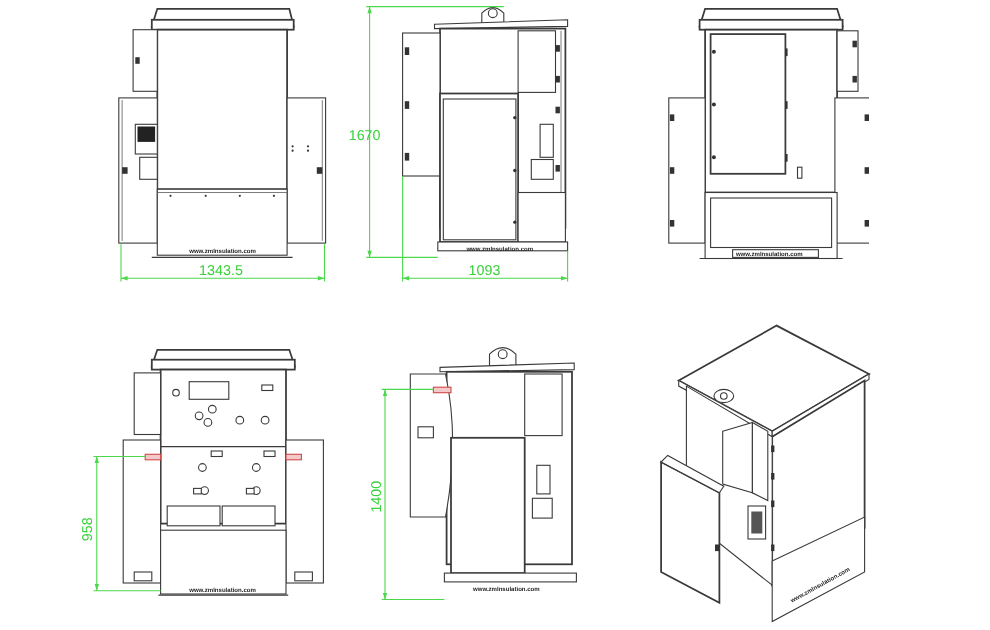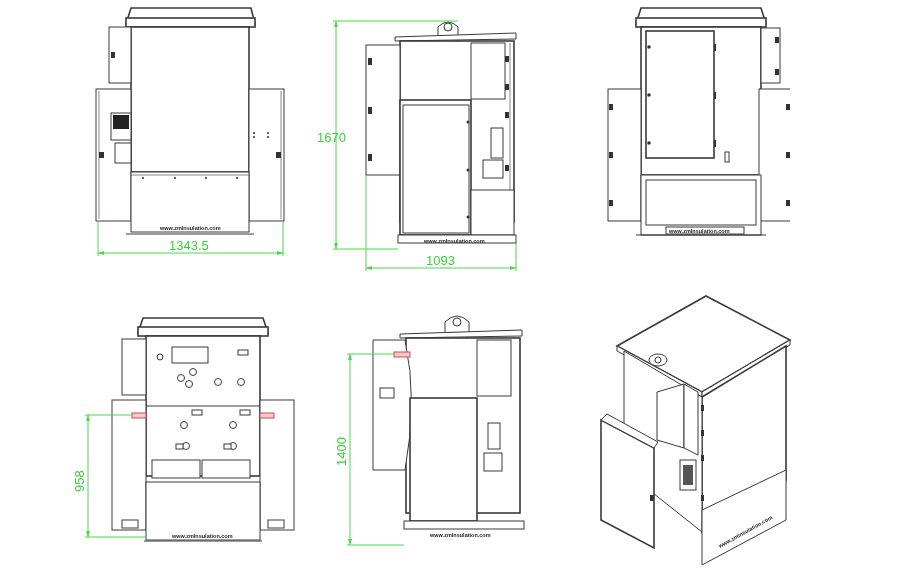--- a/index.html
+++ b/index.html
@@ -11,21 +11,21 @@
   .thin{stroke:#555;stroke-width:0.7;fill:none;}
   .dot{fill:#333;}
   .dim{stroke:#4bd84b;stroke-width:1;fill:none;}
   .dimtxt{fill:#3ad13a;font-family:"Liberation Sans",sans-serif;font-size:13px;}
   .wm{fill:#222;font-family:"Liberation Sans",sans-serif;font-size:5.5px;font-weight:bold;}
   .red{fill:#f3c9c9;stroke:#d04a4a;stroke-width:1;}
 </style>
 </head>
 <body>
 
-<div class="view" style="left:88px;top:0;width:210px;height:265px;">
+<div class="view" style="left:100px;top:0;width:210px;height:265px;">
 <svg width="210" height="265" viewBox="100 0 210 265">
 
   <polygon class="ln2" points="138,24 143,8 263,8 267,24"></polygon>
   <rect class="ln2" x="138" y="18" width="129" height="9"></rect>
 
   <rect class="ln2" x="143" y="27" width="118" height="145"></rect>
 
   <rect class="ln" x="121" y="27" width="22" height="56"></rect>
   <rect class="dot" x="123" y="52" width="4" height="6"></rect>
 
@@ -55,21 +55,21 @@
 
   <line class="dim" x1="110" y1="222" x2="110" y2="256"></line>
   <line class="dim" x1="295" y1="222" x2="295" y2="256"></line>
   <line class="dim" x1="110" y1="253" x2="295" y2="253"></line>
   <polygon points="110,253 116,251 116,255" fill="#4bd84b"></polygon>
   <polygon points="295,253 289,251 289,255" fill="#4bd84b"></polygon>
   <text class="dimtxt" x="181" y="250">1343.5</text>
 </svg>
 </div>
 
-<div class="view" style="left:310px;top:15px;width:220px;height:265px;">
+<div class="view" style="left:310px;top:0;width:220px;height:265px;">
 <svg width="220" height="265" viewBox="310 0 220 265">
 
   <path class="ln" d="M438,24 L438,12 Q448,2 458,12 L458,24 Z"></path>
   <circle class="ln" cx="448" cy="12" r="4"></circle>
   <rect class="ln" x="438" y="24" width="20" height="16"></rect>
   <circle class="dot" cx="443" cy="30" r="1"></circle>
       <circle class="dot" cx="453" cy="30" r="1"></circle>
   <circle class="dot" cx="443" cy="36" r="1"></circle>
       <circle class="dot" cx="453" cy="36" r="1"></circle>
 

